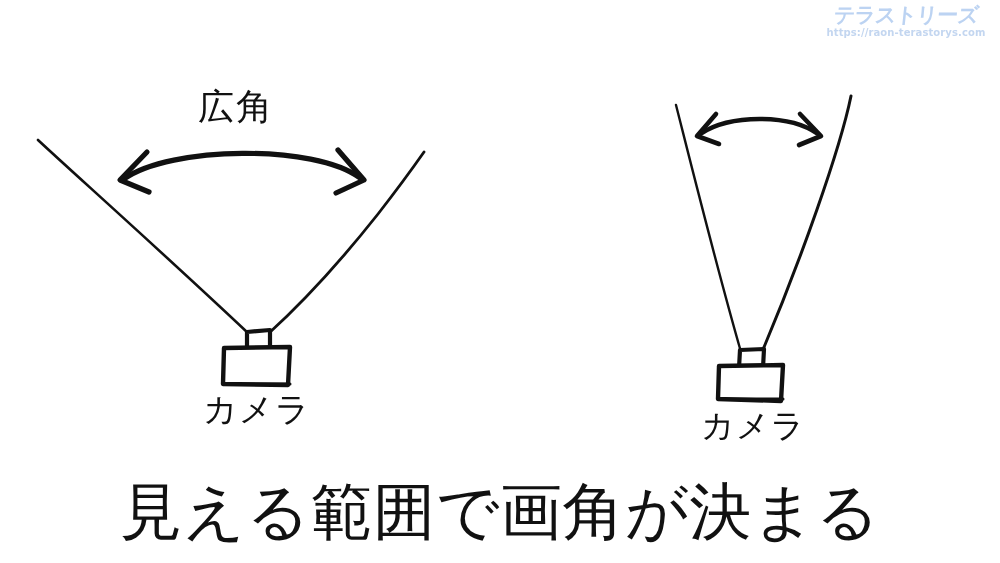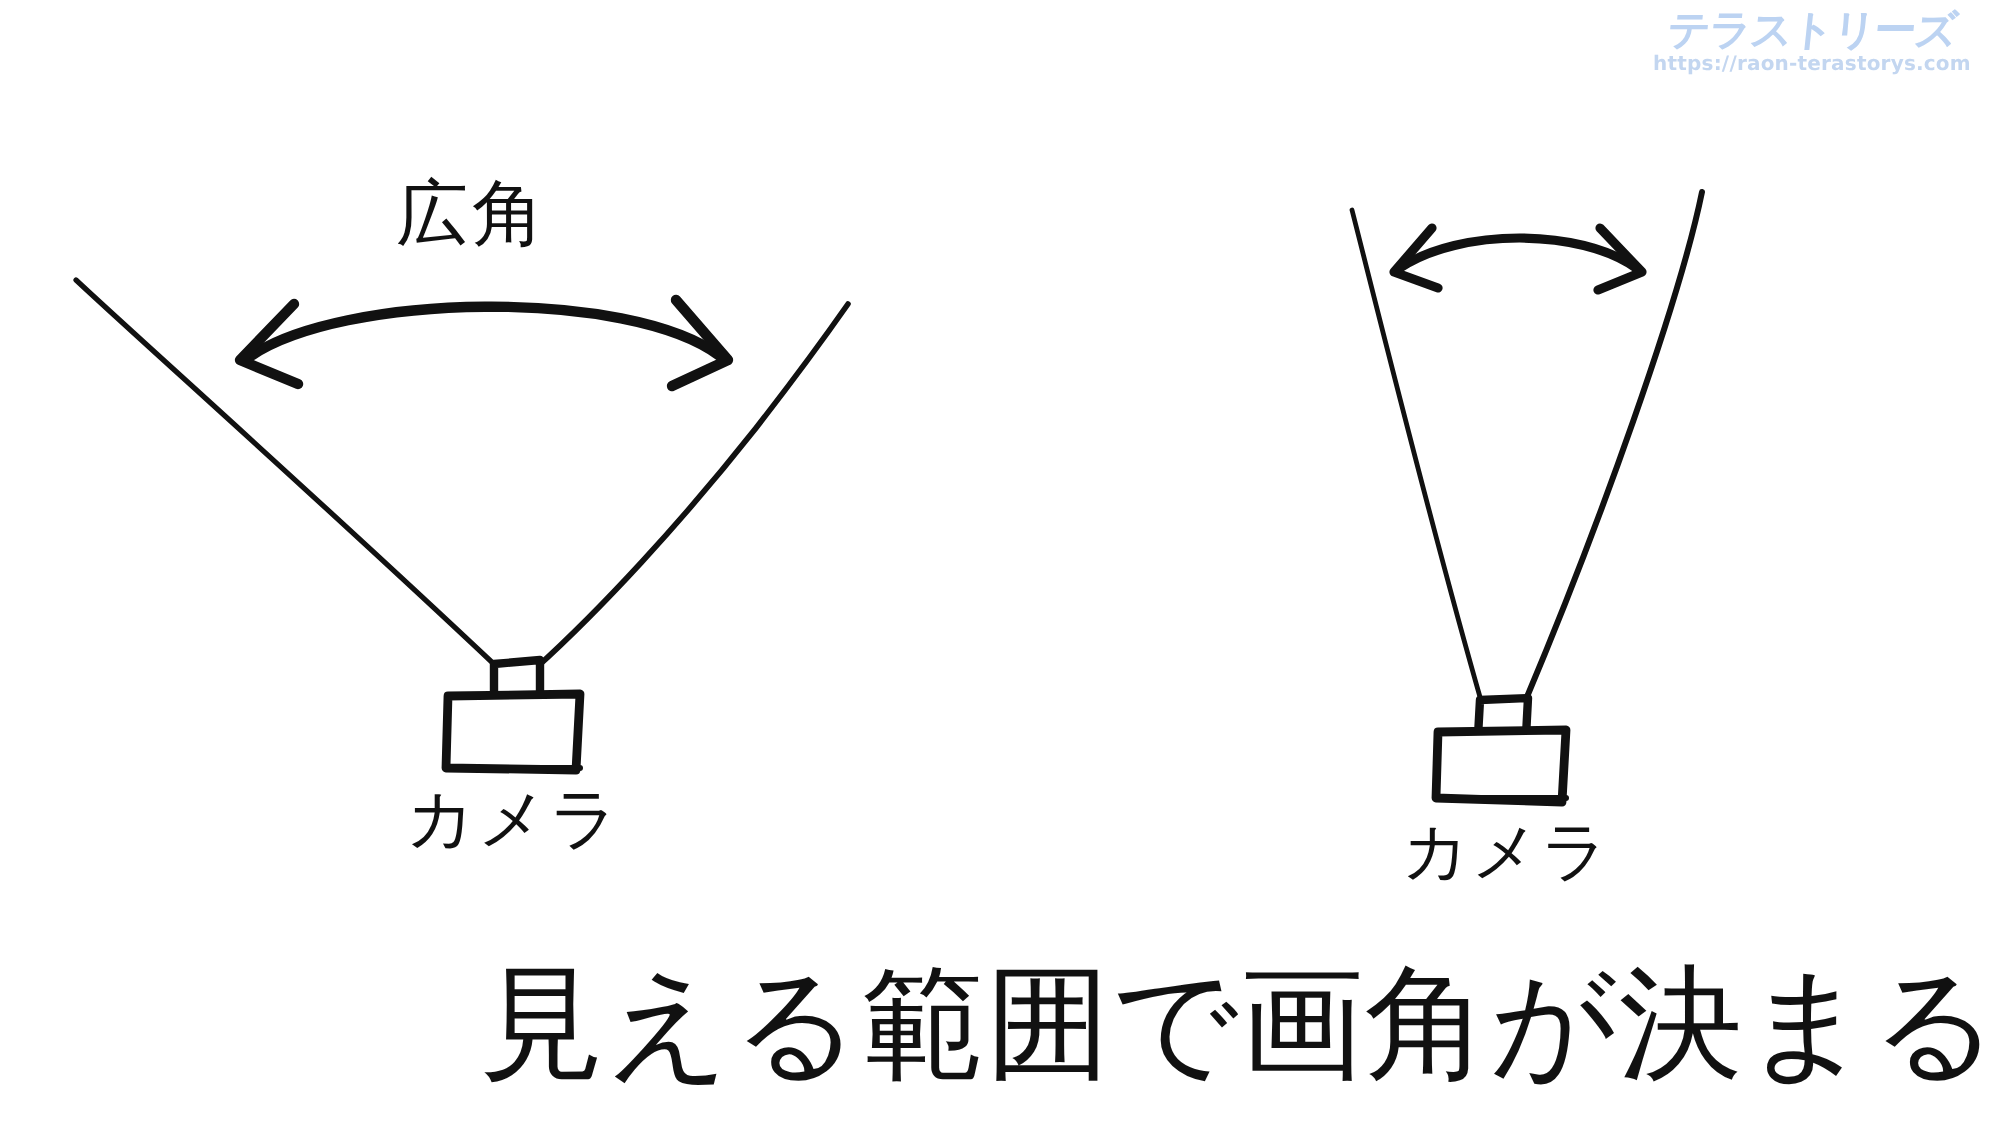--- a/index.html
+++ b/index.html
@@ -52,21 +52,21 @@
     left: 701px;
     top: 404px;
     font-size: 33px;
     letter-spacing: 0.03em;
   }
   #caption {
     position: absolute;
     left: 0;
     top: 470px;
     width: 1000px;
-    text-align: right;
+    text-align: center;
     font-size: 62px;
     color: #111111;
     letter-spacing: 0.01em;
     font-family: "DejaVu Sans", "Liberation Sans", sans-serif;
   }
   #watermark {
     position: absolute;
     right: 8px;
     top: 4px;
     width: 172px;

